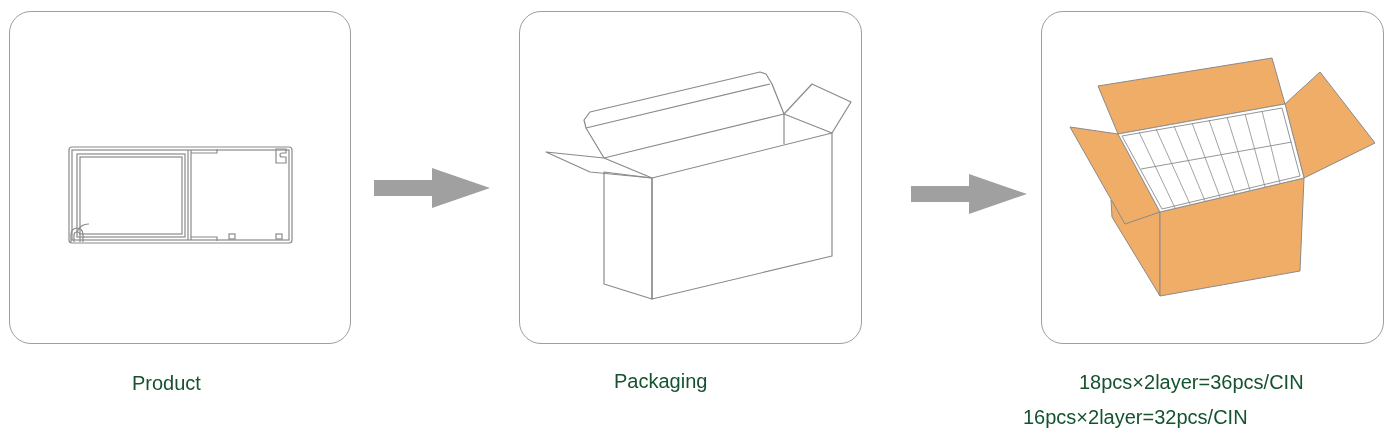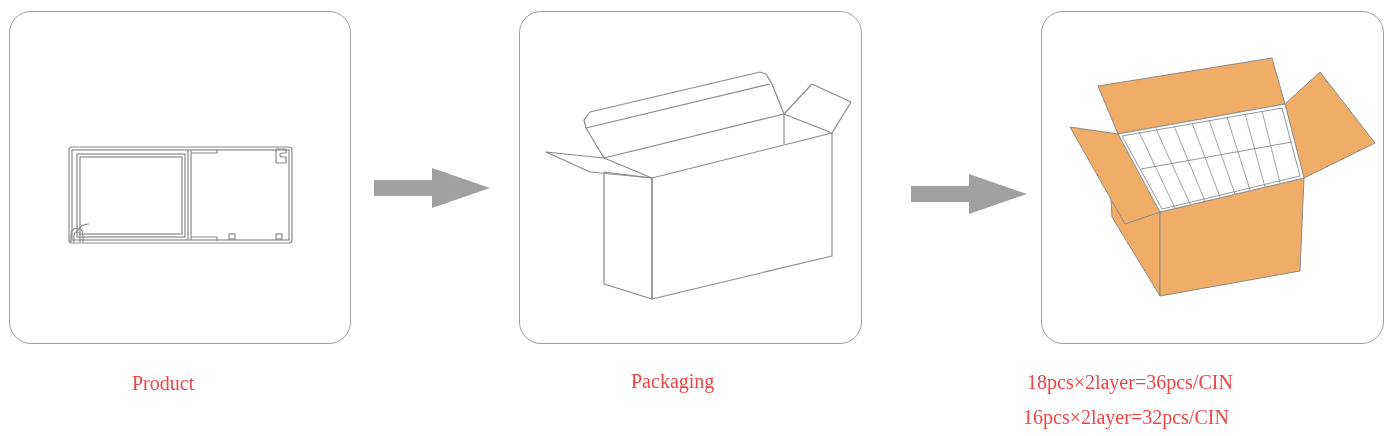--- a/index.html
+++ b/index.html
@@ -1,20 +1,20 @@
 <!DOCTYPE html>
 <html><head>
   <meta charset="utf-8">
   <style>
     html, body { margin: 0; padding: 0; background: #ffffff; }
     body { width: 1395px; height: 436px; position: relative; overflow: hidden;
            font-family: "Liberation Sans", "DejaVu Sans", sans-serif; color: #231f20; }
     .panel { position: absolute; border: 1.5px solid #9e9e9e; border-radius: 22px; background: #fff; box-sizing: border-box; }
     .panel svg { position: absolute; left: 0; top: 0; }
-    .label { position: absolute; font-size: 20px; color: #ef4444; white-space: nowrap; font-family: Liberation Serif, serif; }
+    .label { position: absolute; font-size: 20px; color: #14532d; white-space: nowrap; }
     .arrow { position: absolute; }
   </style>
 </head>
 <body>
 
 <div class="panel" style="left:9px; top:11px; width:342px; height:333px;">
   <svg width="342" height="333" viewBox="0 0 342 333">
     <g fill="none" stroke="#8a8a8a" stroke-width="1.2">
 
       <rect x="59" y="135" width="223" height="96" rx="3"></rect>
@@ -98,15 +98,15 @@
       <line x1="150" y1="111" x2="178" y2="185"></line>
       <line x1="167" y1="108" x2="193" y2="182"></line>
       <line x1="185" y1="105" x2="208" y2="178"></line>
       <line x1="203" y1="102" x2="223" y2="175"></line>
       <line x1="220" y1="99" x2="238" y2="171"></line>
     </g>
   </svg>
 </div>
 
 <div class="label" style="left:132px; top:372px;">Product</div>
-<div class="label" style="left:631px; top:370px;">Packaging</div>
-<div class="label" style="left:1027px; top:371px;">18pcs×2layer=36pcs/CIN</div>
+<div class="label" style="left:614px; top:370px;">Packaging</div>
+<div class="label" style="left:1079px; top:371px;">18pcs×2layer=36pcs/CIN</div>
 <div class="label" style="left:1023px; top:406px;">16pcs×2layer=32pcs/CIN</div>
 
 </body></html>

